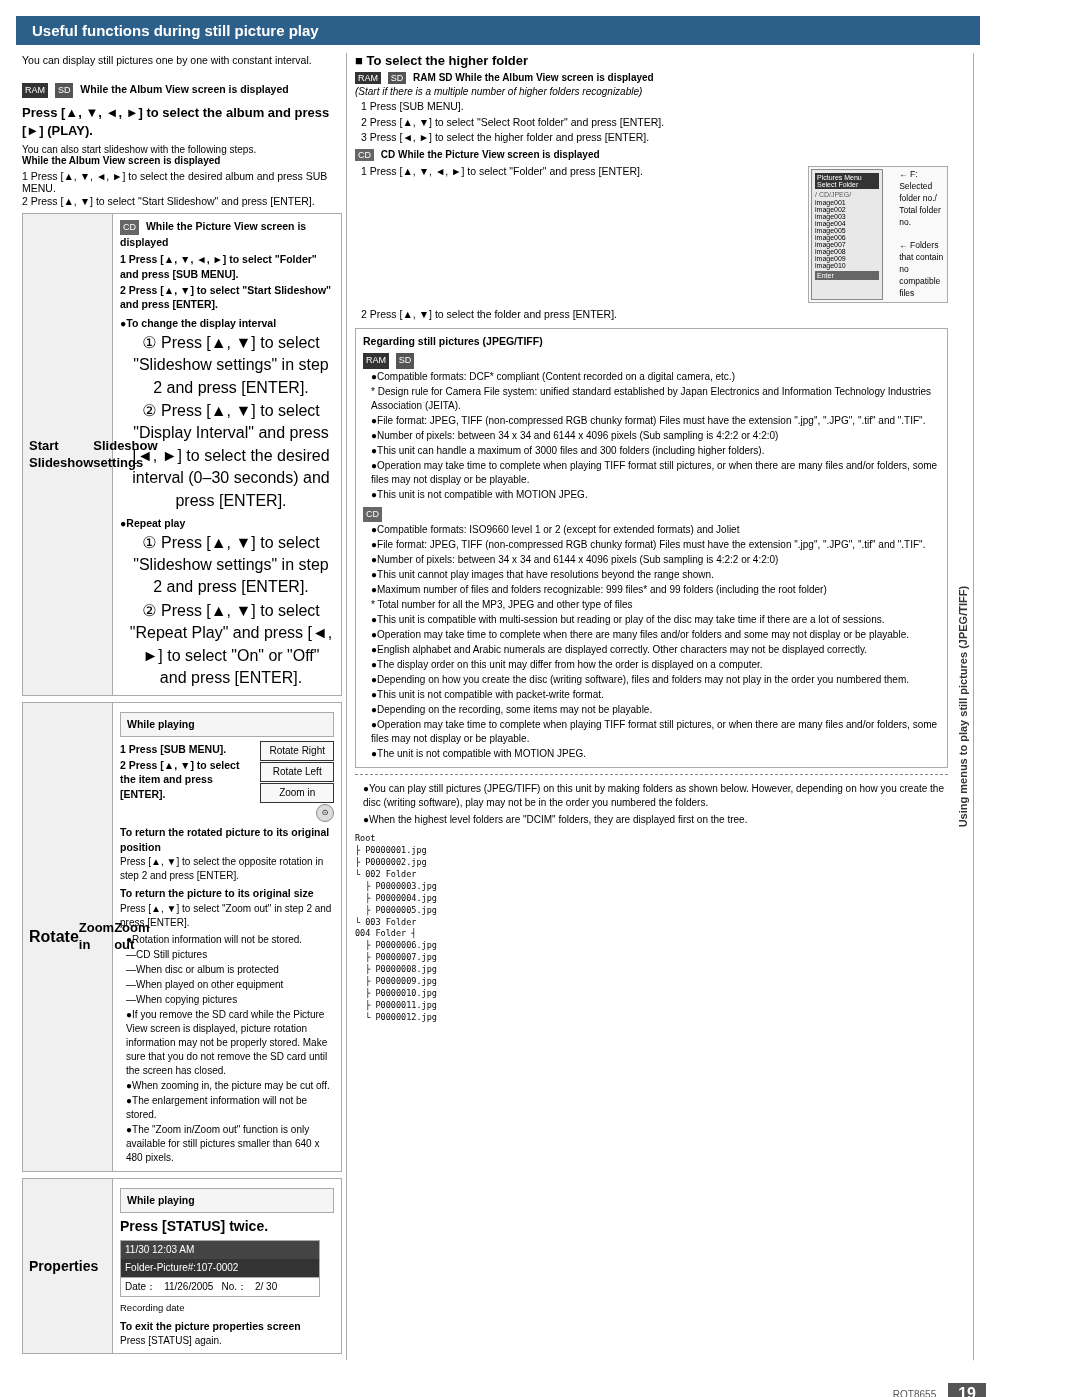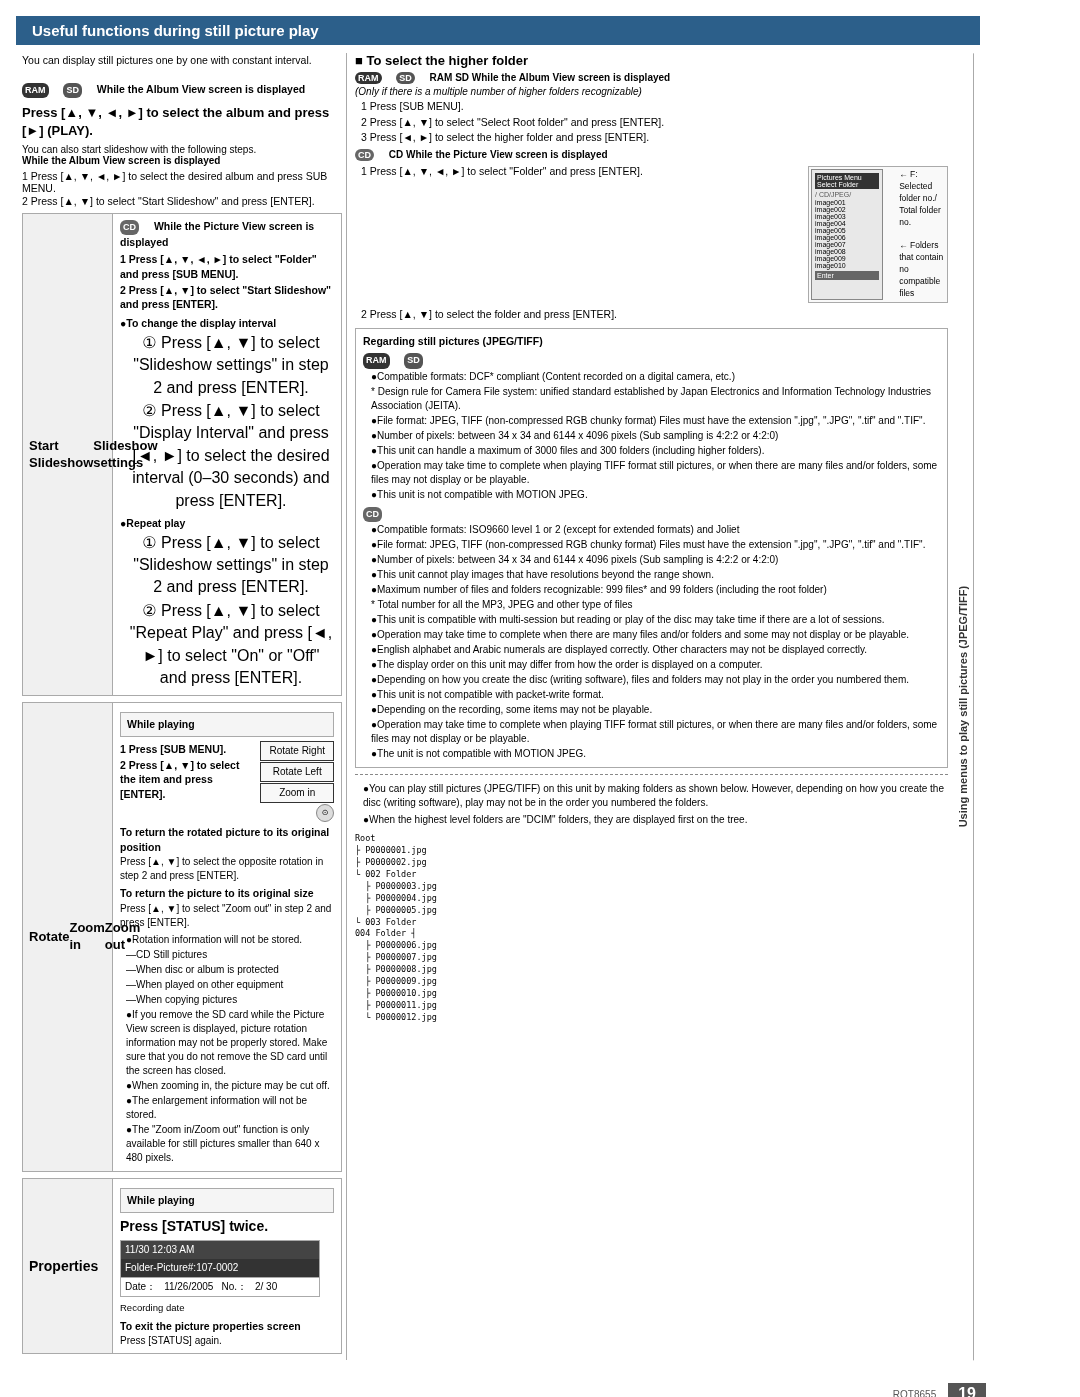--- a/index.html
+++ b/index.html
@@ -57,24 +57,24 @@
     .intro-text {
       font-size: 10.5px;
       margin-bottom: 6px;
       line-height: 1.4;
     }
     .badge {
       display: inline-block;
       background: #888;
       color: #fff;
       font-size: 9px;
-      font-weight: bold;
+      font-weight: normal;
       padding: 1px 3px;
-      margin-right: 12px;
-      border-radius: 6px;
+      margin-right: 4px;
+      border-radius: 0;
     }
     .badge-ram { background: #333; }
     .badge-sd { background: #555; }
     .badge-cd { background: #666; }
     .section-row {
       display: flex;
       flex-direction: row;
       border: 1px solid #aaa;
       margin-bottom: 6px;
     }
@@ -266,21 +266,21 @@
           <div style="margin-top:4px;">
             <div class="instruction-heading">●Repeat play</div>
             <div class="sub-instruction">① Press [▲, ▼] to select "Slideshow settings" in step 2 and press [ENTER].</div>
             <div class="sub-instruction">② Press [▲, ▼] to select "Repeat Play" and press [◄, ►] to select "On" or "Off" and press [ENTER].</div>
           </div>
         </div>
       </div>
 
       <div class="section-row">
         <div class="section-row-label">
-          <div style="font-size:13px; font-weight:bold;">Rotate</div>
+          <div style="font-size:16px; font-weight:bold;">Rotate</div>
           <div style="font-size:13px; font-weight:bold;">Zoom in</div>
           <div style="font-size:13px; font-weight:bold;">Zoom out</div>
         </div>
         <div class="section-row-content">
           <div class="while-playing-box">
             <div class="bold">While playing</div>
           </div>
 
           <div style="display:flex; flex-direction:row; align-items:flex-start; gap:6px; margin:3px 0;">
             <div style="flex:1;">
@@ -352,21 +352,21 @@
 
     <div class="right-section">
 
       <div class="right-heading">■ To select the higher folder</div>
 
       <div style="font-size:10px; font-weight:bold; margin-bottom:2px;">
         <span class="badge badge-ram">RAM</span>
         <span class="badge badge-sd">SD</span>
         <span style="font-weight:bold;">RAM SD  While the Album View screen is displayed</span>
       </div>
-      <div style="font-size:10px; font-style:italic; margin-bottom:2px;">(Only if there is a multiple number of higher folders recognizable)</div>
+      <div style="font-size:10px; font-style:italic; margin-bottom:2px;">(Start if there is a multiple number of higher folders recognizable)</div>
 
       <div>
         <div class="right-step">1  Press [SUB MENU].</div>
         <div class="right-step">2  Press [▲, ▼] to select "Select Root folder" and press [ENTER].</div>
         <div class="right-step">3  Press [◄, ►] to select the higher folder and press [ENTER].</div>
       </div>
 
       <div style="font-size:10px; font-weight:bold; margin: 4px 0 2px;">
         <span class="badge badge-cd">CD</span>
         <span style="font-weight:bold;">CD  While the Picture View screen is displayed</span>

